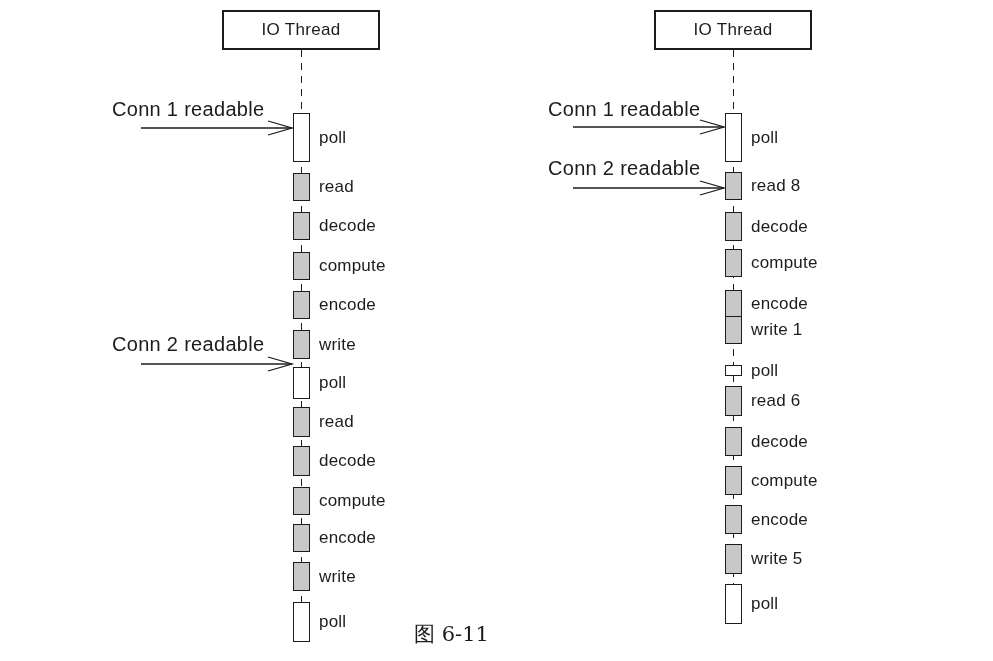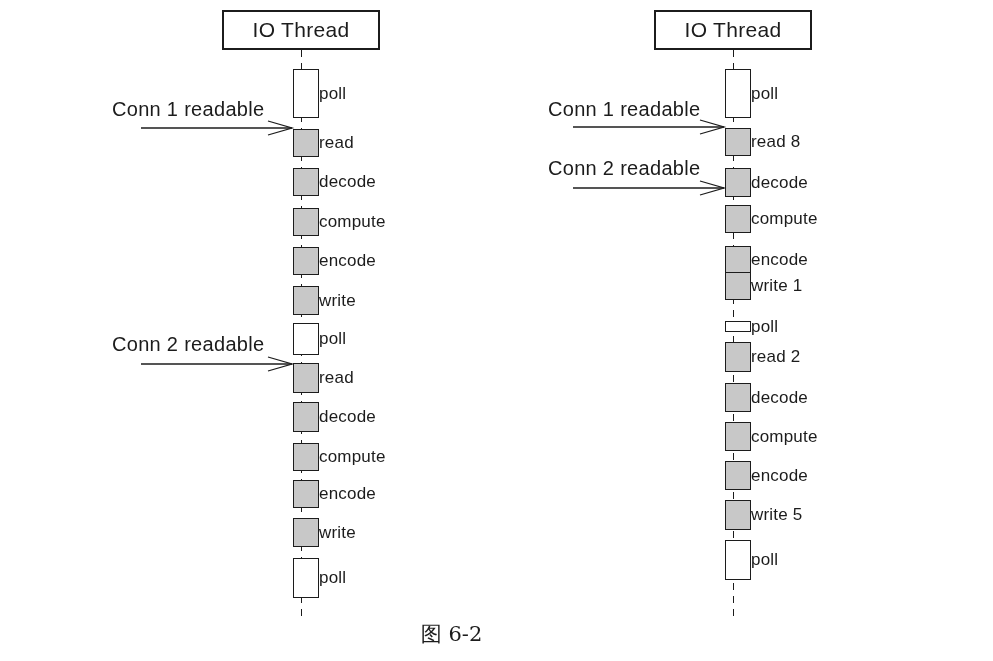--- a/index.html
+++ b/index.html
@@ -25,42 +25,43 @@
   .title-box{
     position:absolute;
     box-sizing:border-box;
     width:158px;
     height:40px;
     border:2px solid var(--line);
     background:var(--wait-fill);
     display:flex;
     align-items:center;
     justify-content:center;
-    font-size:21px;
+    font-size:17px;
     letter-spacing:.3px;
   }
   .column{
     position:absolute;
     top:0;
     width:17px;
     height:661px;
   }
   .lifeline{
     position:absolute;
     left:8px;
     width:1px;
     background:repeating-linear-gradient(to bottom, var(--line) 0 7px, transparent 7px 13px);
   }
   .step{
     position:absolute;
     box-sizing:border-box;
     left:0;
-    width:26px;
+    width:17px;
     border:1px solid var(--line);
     background:var(--work-fill);
+    margin-top:44px;
   }
   .step[data-kind="wait"]{background:var(--wait-fill);}
   .step-label{
     position:absolute;
     left:25px;
     top:50%;
     transform:translateY(-50%);
     white-space:nowrap;
     font-size:17px;
     letter-spacing:.2px;
@@ -177,21 +178,21 @@
     <div class="step" style="top:246px;height:28px" data-kind="work">
         <span class="step-label">encode</span>
       </div>
     <div class="step" style="top:272px;height:28px" data-kind="work">
         <span class="step-label">write 1</span>
       </div>
     <div class="step" style="top:321px;height:11px" data-kind="wait">
         <span class="step-label">poll</span>
       </div>
     <div class="step" style="top:342px;height:30px" data-kind="work">
-        <span class="step-label">read 2</span>
+        <span class="step-label">read 6</span>
       </div>
     <div class="step" style="top:383px;height:29px" data-kind="work">
         <span class="step-label">decode</span>
       </div>
     <div class="step" style="top:422px;height:29px" data-kind="work">
         <span class="step-label">compute</span>
       </div>
     <div class="step" style="top:461px;height:29px" data-kind="work">
         <span class="step-label">encode</span>
       </div>
@@ -208,15 +209,15 @@
     <line x1="0" y1="9" x2="151" y2="9"></line>
     <polyline points="127,2 151,9 127,16"></polyline>
   </svg>
 
   <span class="conn-label" style="left:548px;top:157px">Conn 2 readable</span>
   <svg class="arrow" style="left:573px;top:179px" width="153" height="18">
     <line x1="0" y1="9" x2="151" y2="9"></line>
     <polyline points="127,2 151,9 127,16"></polyline>
   </svg>
 
-  <div class="caption">图 6-2</div>
+  <div class="caption">图 6-11</div>
 
 </div>
 
 </body></html>

